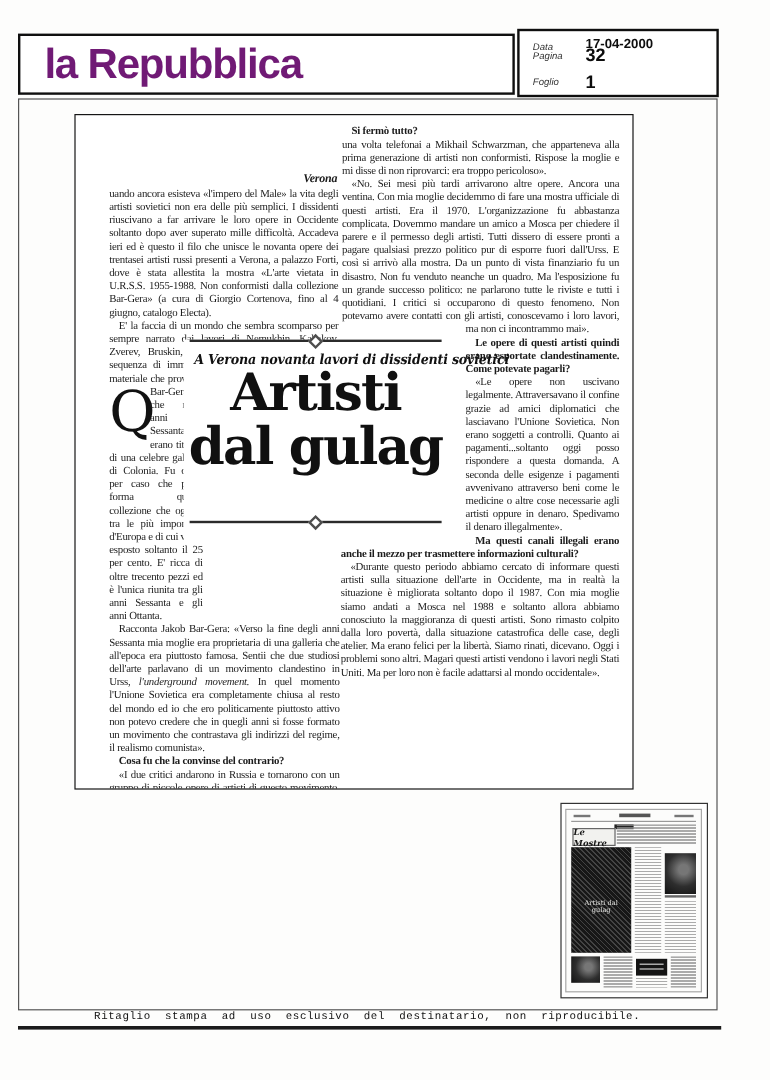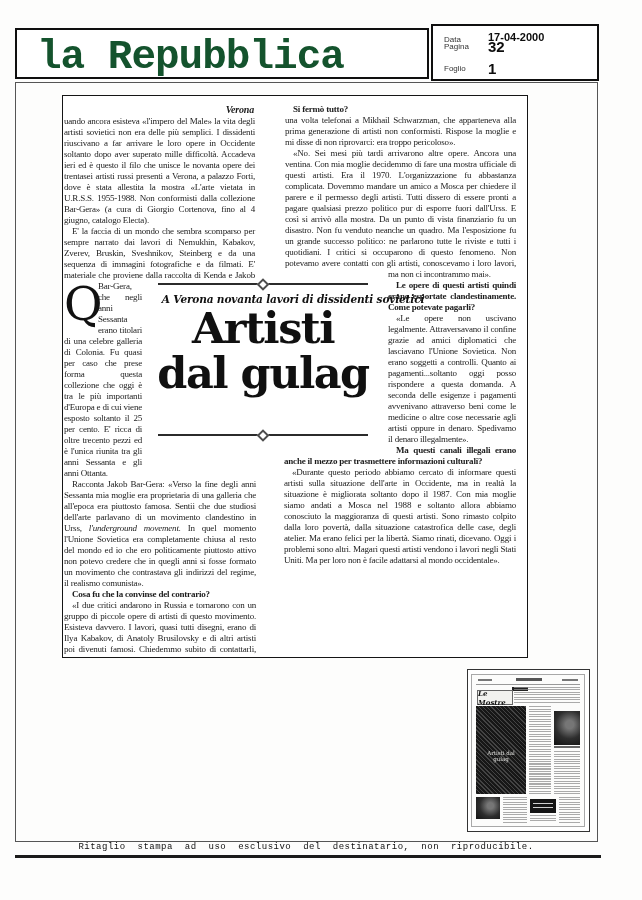--- a/index.html
+++ b/index.html
@@ -2,33 +2,33 @@
 <html lang="it"><head>
 <meta charset="utf-8">
 <style>
   html,body{margin:0;padding:0;}
   body{
     position:relative;width:642px;height:900px;background:#fdfdfc;
     font-family:"Liberation Serif",serif;color:#1c1c1c;overflow:hidden;
   }
   
   .masthead-box{position:absolute;left:15px;top:28px;width:410px;height:47px;border:2px solid #0f0f0f;background:#fff;}
-  .masthead{position:absolute;left:20px;top:4px;font-family:Liberation Mono, monospace;font-weight:bold;font-size:41px;letter-spacing:-1px;color:#14532d;}
+  .masthead{position:absolute;left:20px;top:4px;font-family:Liberation Sans, sans-serif;font-weight:bold;font-size:35px;letter-spacing:-1px;color:#701a75;}
   .meta-box{position:absolute;left:431px;top:24px;width:164px;height:53px;border:2px solid #0f0f0f;background:#fff;}
   .meta-row{position:absolute;left:11px;right:4px;height:14px;}
   .meta-row.r0{top:5px;}.meta-row.r1{top:12px;}.meta-row.r2{top:34px;}
-  .meta-label{position:absolute;left:0;top:4px;font-family:"Liberation Sans",sans-serif;font-size:8px;color:#333;}
+  .meta-label{position:absolute;left:0;top:4px;font-family:"Liberation Sans",sans-serif;font-size:8px;color:#333;font-style:italic;}
   .meta-value{position:absolute;left:44px;top:0;font-family:"Liberation Sans",sans-serif;font-weight:bold;font-size:15px;color:#0d0d0d;}
   .meta-row.r0 .meta-value{font-size:11px;}
   
   .outer-frame{position:absolute;left:15px;top:82px;width:581px;height:758px;border:1px solid #555;background:transparent;}
   
   .article-box{position:absolute;left:62px;top:95px;width:464px;height:561px;border:1.5px solid #151515;background:#fff;overflow:hidden;}
   .col{position:absolute;top:8px;font-size:9px;line-height:11px;letter-spacing:-0.2px;text-align:justify;}
-  .col-left{left:1px;width:192px;}
+  .col-left{left:28px;width:192px;margin-top:40px;}
   .col-right{left:221px;width:232px;}
   .p{margin:0;}
   .ind{text-indent:8px;}
   .q{font-weight:bold;}
   .dateline{text-align:right;font-weight:bold;font-style:italic;font-size:10px;padding-right:2px;margin-bottom:1px;}
   .dropcap{float:left;font-family:"DejaVu Serif",serif;font-size:47px;line-height:38px;height:42px;width:34px;padding-top:2px;color:#111;}
   .sp-l-a{float:right;width:1px;height:167px;}
   .sp-l-b{float:right;clear:right;width:114px;height:175px;}
   .sp-r-a{float:left;width:1px;height:175px;}
   .sp-r-b{float:left;clear:left;width:104px;height:172px;}

